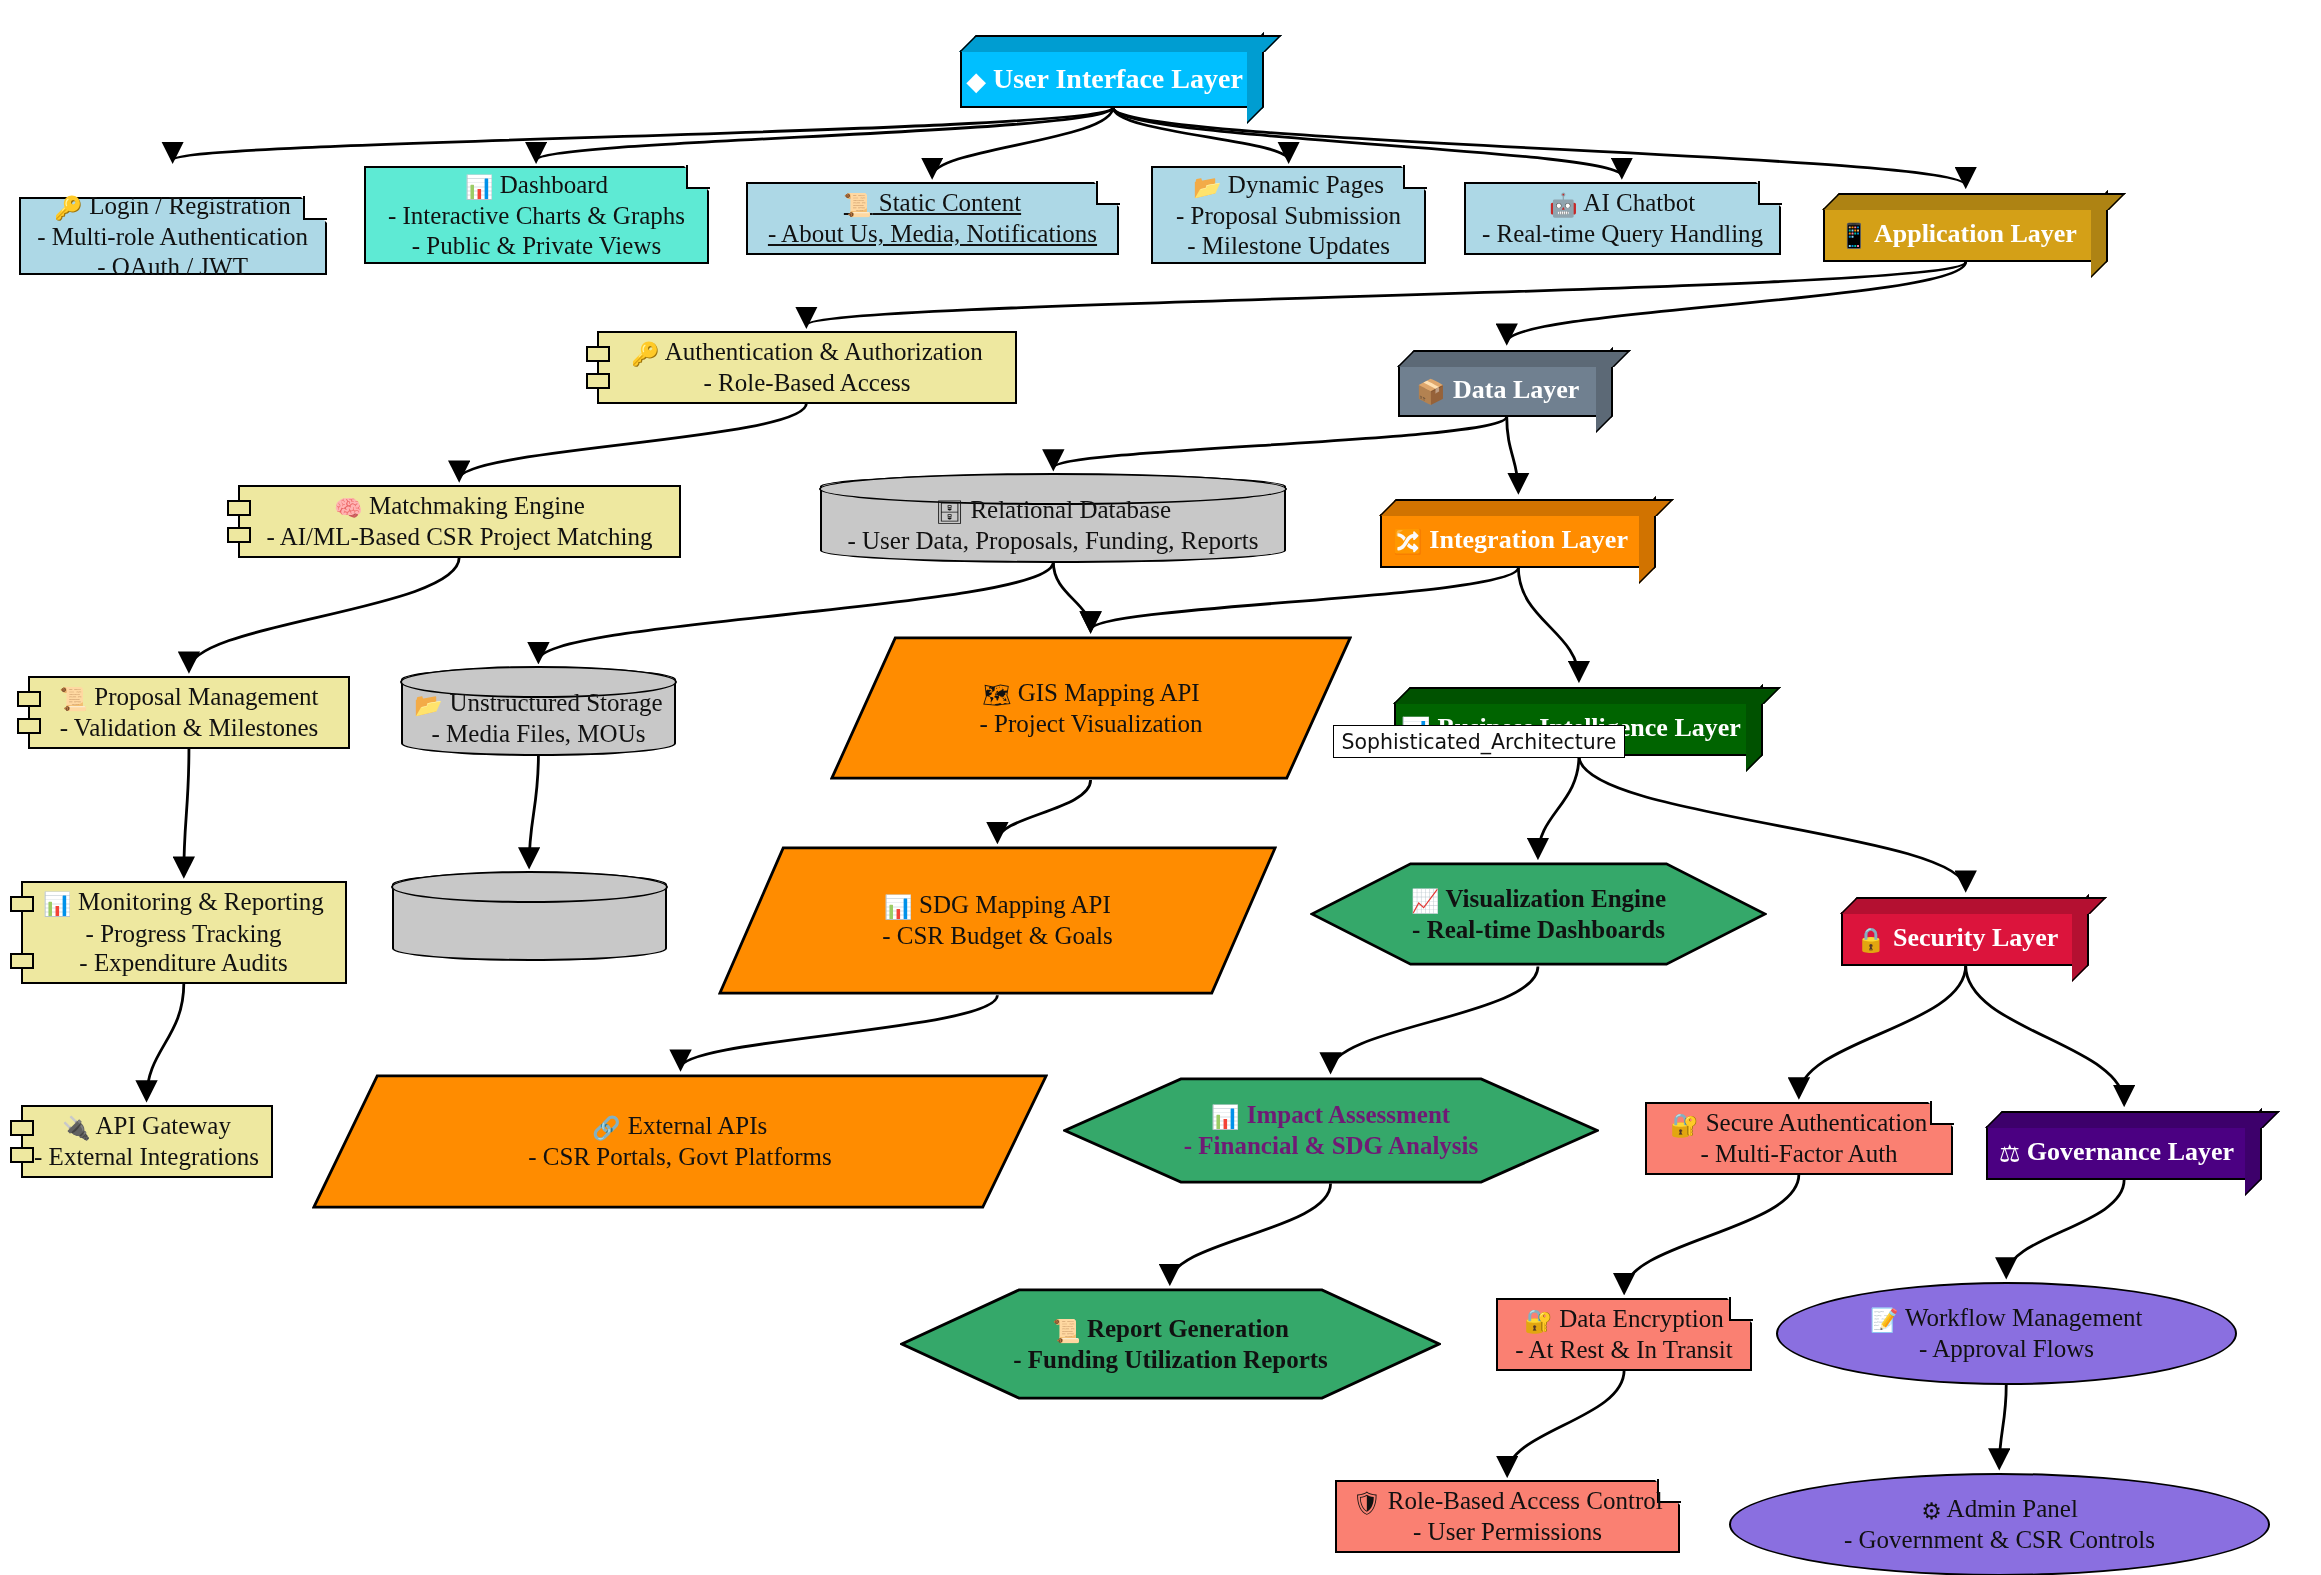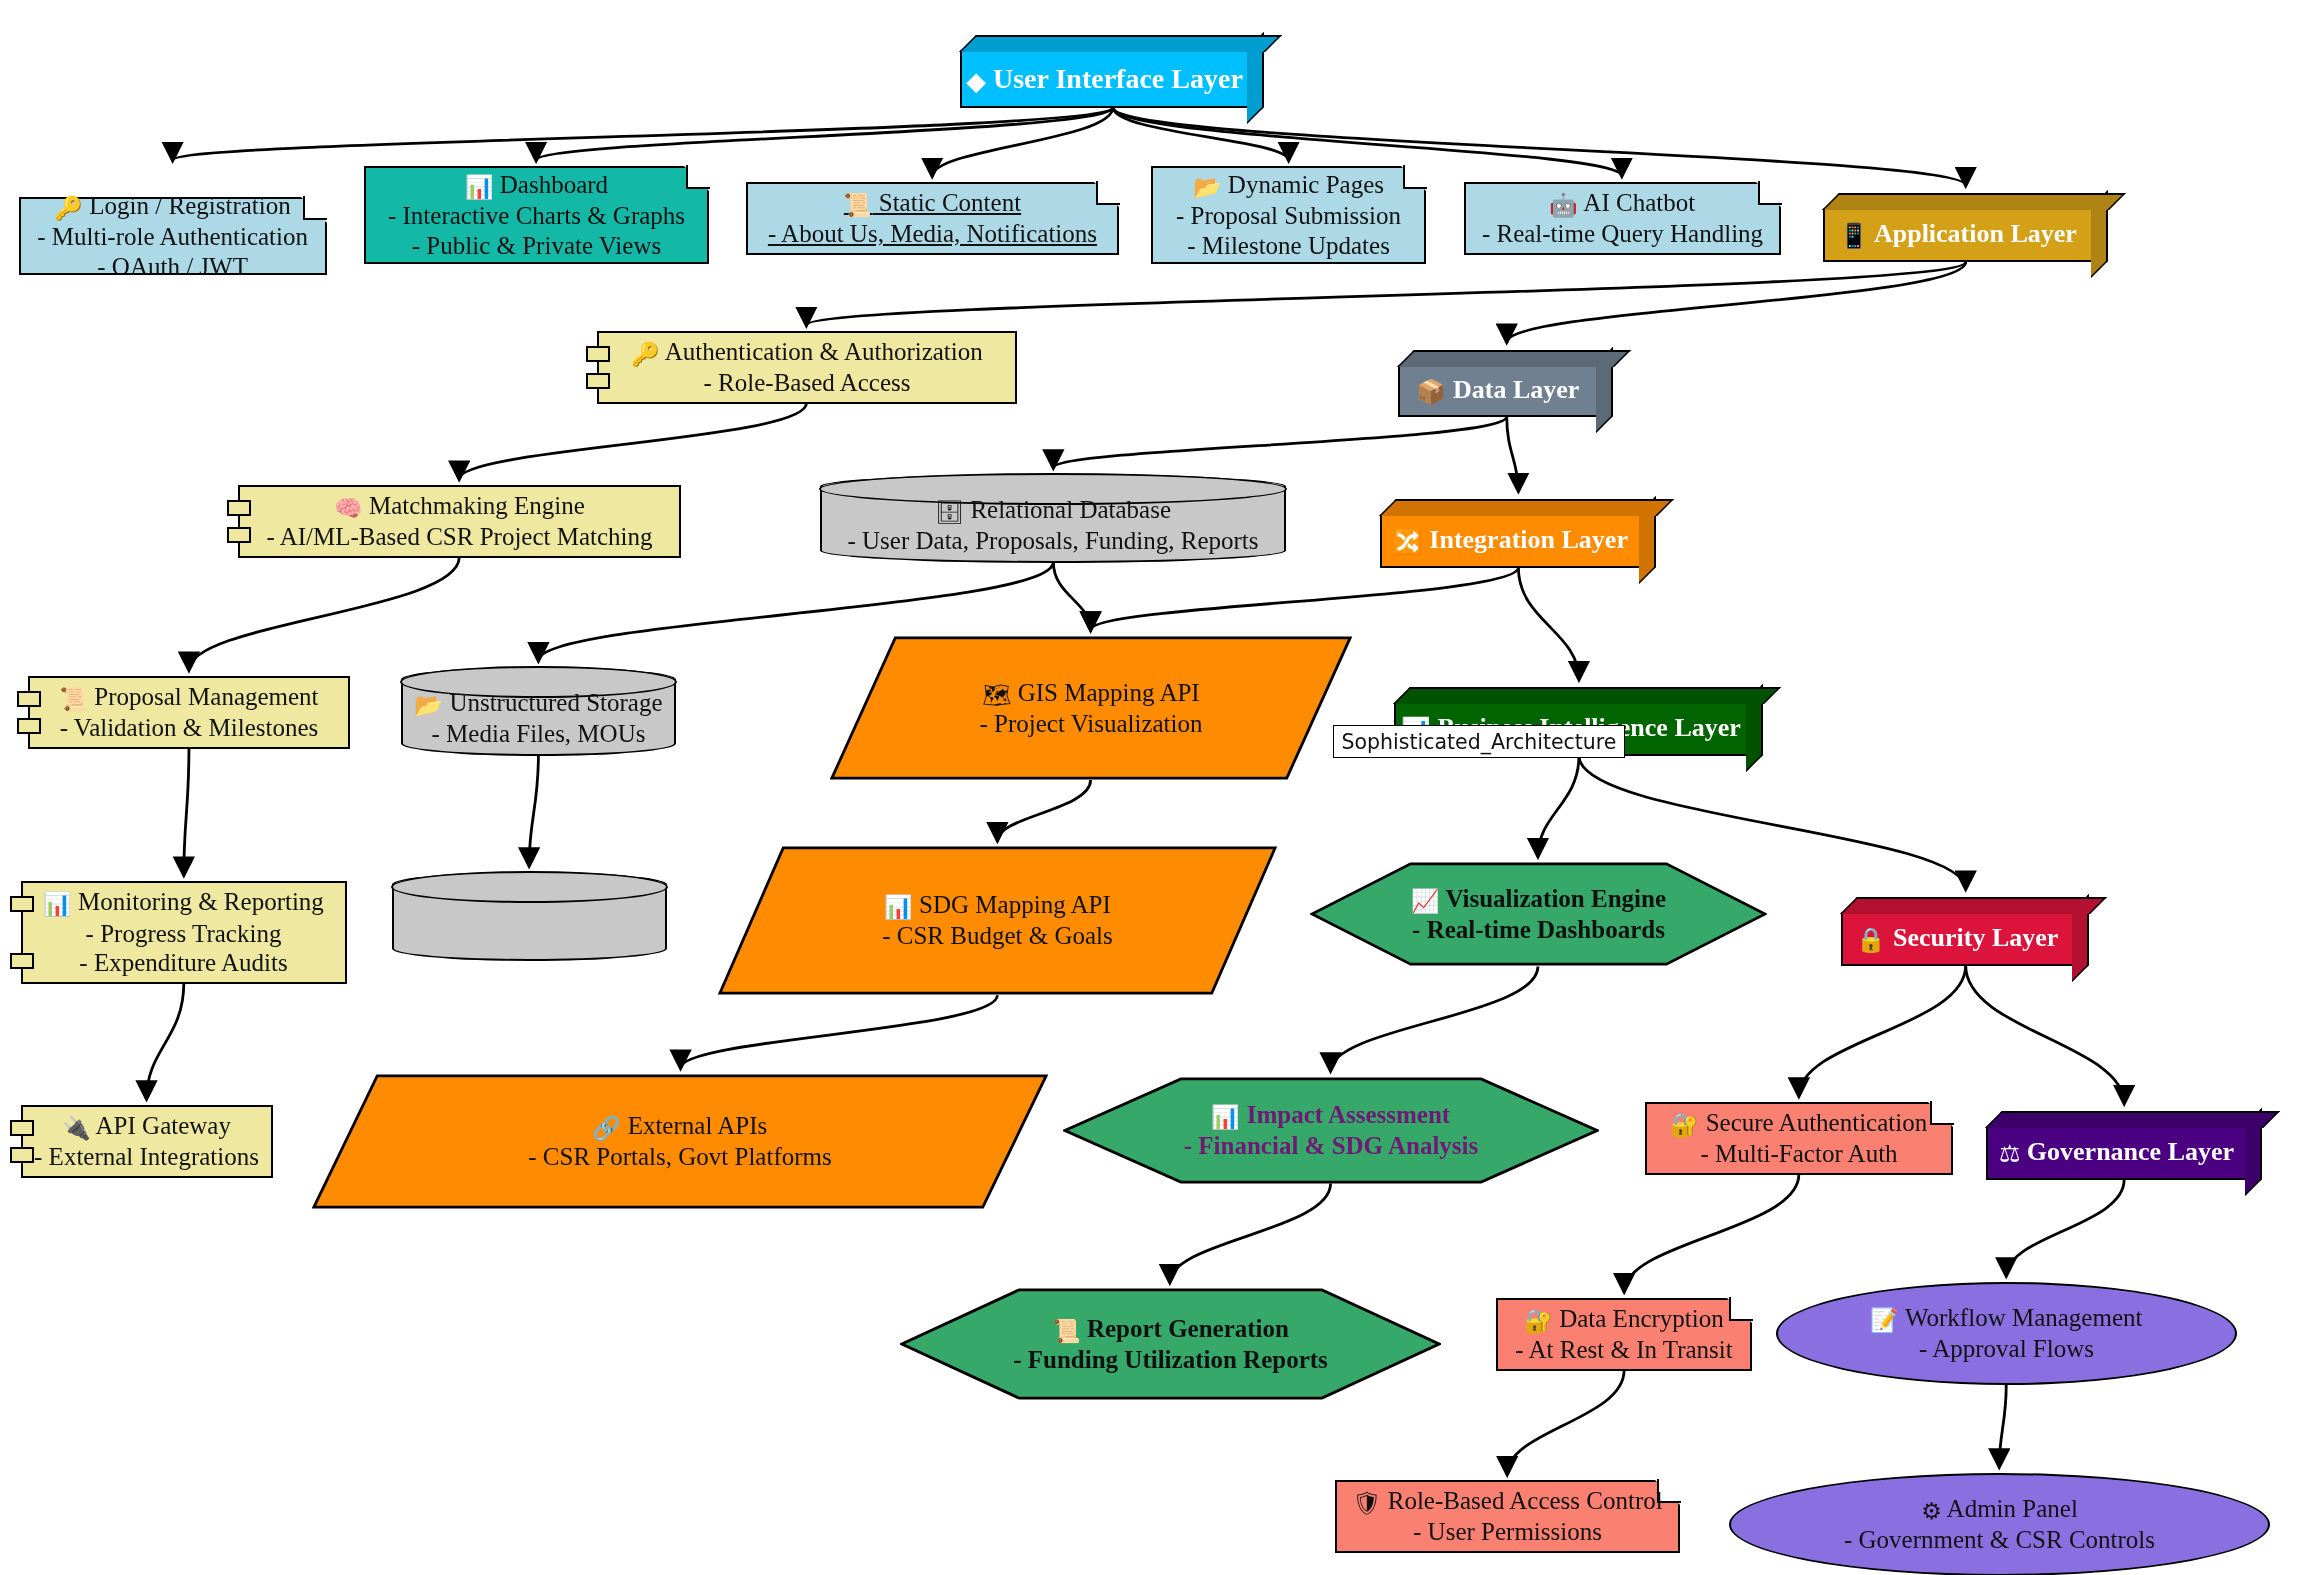--- a/index.html
+++ b/index.html
@@ -197,21 +197,21 @@
         <path d="M1930,1260 C1930,1319.4 1742.5,1332.6 1742.5,1386" marker-end="url(#arrow)"></path>
         <path d="M2279,1266 C2279,1315.05 2152.5,1325.95 2152.5,1369" marker-end="url(#arrow)"></path>
         <path d="M1742.5,1470 C1742.5,1523.1 1617,1534.9 1617,1582" marker-end="url(#arrow)"></path>
         <path d="M2152.5,1485 C2152.5,1527.75 2145,1537.25 2145,1574" marker-end="url(#arrow)"></path>
       </g>
   </svg>
 
   <div id="nodes-layer">
       <div class="node shape-cube" style="left: 960px; top: 33px; width: 289px; height: 58px; font-size: 28px; color: rgb(255, 255, 255); background: rgb(0, 191, 255); margin-top: 17px;"><div class="side" style="background: rgb(0, 157, 209); border-top: 2.8px solid rgb(0, 0, 0); border-right: 2.8px solid rgb(0, 0, 0); border-bottom: 2.8px solid rgb(0, 0, 0); box-sizing: border-box; height: 75px; transform: skewY(-45deg); transform-origin: left top; right: -17px; top: -2.8px;"></div><div class="top" style="background: rgb(0, 157, 209); border-left: 2.8px solid rgb(0, 0, 0); border-right: 2.8px solid rgb(0, 0, 0); border-top: 2.8px solid rgb(0, 0, 0); box-sizing: border-box; width: 306px; transform: skewX(-45deg); transform-origin: left bottom;"></div><span class="lbl"><span class="ico">◆</span><span> User Interface Layer</span></span></div>
       <div class="node shape-note" style="left: 18.6px; top: 166px; width: 308px; height: 78px; font-size: 25px; color: rgb(17, 17, 17); background: rgb(173, 216, 230); margin-top: 31px;"><span class="lbl"><span class="ico">🔑</span><span> Login / Registration</span><br><span>- Multi-role Authentication</span><br><span>- OAuth / JWT</span></span></div>
-      <div class="node shape-note" style="left: 364px; top: 166px; width: 345px; height: 98px; font-size: 25px; color: rgb(17, 17, 17); background: #14b8a6; justify-content: center;"><span class="lbl"><span class="ico">📊</span><span> Dashboard</span><br><span>- Interactive Charts &amp; Graphs</span><br><span>- Public &amp; Private Views</span></span></div>
+      <div class="node shape-note" style="left: 364px; top: 166px; width: 345px; height: 98px; font-size: 25px; color: rgb(17, 17, 17); background: #5eead4; justify-content: center;"><span class="lbl"><span class="ico">📊</span><span> Dashboard</span><br><span>- Interactive Charts &amp; Graphs</span><br><span>- Public &amp; Private Views</span></span></div>
       <div class="node shape-note" style="left: 746px; top: 182px; width: 373px; height: 73px; font-size: 25px; color: rgb(17, 17, 17); background: rgb(173, 216, 230); text-decoration: underline;"><span class="lbl"><span class="ico">📜</span><span> Static Content</span><br><span>- About Us, Media, Notifications</span></span></div>
       <div class="node shape-note" style="left: 1151px; top: 166px; width: 275px; height: 98px; font-size: 25px; color: rgb(17, 17, 17); background: rgb(173, 216, 230);"><span class="lbl"><span class="ico">📂</span><span> Dynamic Pages</span><br><span>- Proposal Submission</span><br><span>- Milestone Updates</span></span></div>
       <div class="node shape-note" style="left: 1464px; top: 182px; width: 317px; height: 73px; font-size: 25px; color: rgb(17, 17, 17); background: rgb(173, 216, 230);"><span class="lbl"><span class="ico">🤖</span><span> AI Chatbot</span><br><span>- Real-time Query Handling</span></span></div>
       <div class="node shape-cube" style="left: 1823px; top: 191px; width: 270px; height: 54px; font-size: 26px; color: rgb(255, 255, 255); background: rgb(212, 160, 23); margin-top: 17px;"><div class="side" style="background: rgb(174, 131, 19); border-top: 2.8px solid rgb(0, 0, 0); border-right: 2.8px solid rgb(0, 0, 0); border-bottom: 2.8px solid rgb(0, 0, 0); box-sizing: border-box; height: 71px; transform: skewY(-45deg); transform-origin: left top; right: -17px; top: -2.8px;"></div><div class="top" style="background: rgb(174, 131, 19); border-left: 2.8px solid rgb(0, 0, 0); border-right: 2.8px solid rgb(0, 0, 0); border-top: 2.8px solid rgb(0, 0, 0); box-sizing: border-box; width: 287px; transform: skewX(-45deg); transform-origin: left bottom;"></div><span class="lbl"><span class="ico">📱</span><span> Application Layer</span></span></div>
       <div class="node shape-comp" style="left: 597px; top: 331px; width: 420px; height: 73px; font-size: 25px; color: rgb(17, 17, 17); background: rgb(238, 232, 160);"><div class="tab t1" style="background: rgb(238, 232, 160);"></div><div class="tab t2" style="background: rgb(238, 232, 160);"></div><span class="lbl"><span class="ico">🔑</span><span> Authentication &amp; Authorization</span><br><span>- Role-Based Access</span></span></div>
       <div class="node shape-cube" style="left: 1398px; top: 348px; width: 200px; height: 52px; font-size: 26px; color: rgb(255, 255, 255); background: rgb(112, 128, 144); margin-top: 17px;"><div class="side" style="background: rgb(92, 105, 118); border-top: 2.8px solid rgb(0, 0, 0); border-right: 2.8px solid rgb(0, 0, 0); border-bottom: 2.8px solid rgb(0, 0, 0); box-sizing: border-box; height: 69px; transform: skewY(-45deg); transform-origin: left top; right: -17px; top: -2.8px;"></div><div class="top" style="background: rgb(92, 105, 118); border-left: 2.8px solid rgb(0, 0, 0); border-right: 2.8px solid rgb(0, 0, 0); border-top: 2.8px solid rgb(0, 0, 0); box-sizing: border-box; width: 217px; transform: skewX(-45deg); transform-origin: left bottom;"></div><span class="lbl"><span class="ico">📦</span><span> Data Layer</span></span></div>
       <div class="node shape-comp" style="left: 238px; top: 485px; width: 443px; height: 73px; font-size: 25px; color: rgb(17, 17, 17); background: rgb(238, 232, 160);"><div class="tab t1" style="background: rgb(238, 232, 160);"></div><div class="tab t2" style="background: rgb(238, 232, 160);"></div><span class="lbl"><span class="ico">🧠</span><span> Matchmaking Engine</span><br><span>- AI/ML-Based CSR Project Matching</span></span></div>
       <div class="node shape-cyl" style="left: 820px; top: 474px; width: 466px; height: 89px; font-size: 25px; color: rgb(17, 17, 17); background: rgb(200, 200, 200);"><div class="caplid" style="background: rgb(200, 200, 200);"></div><span class="lbl" style="margin-top: 13px;"><span class="ico">🗄</span><span> Relational Database</span><br><span>- User Data, Proposals, Funding, Reports</span></span></div>
       <div class="node shape-cube" style="left: 1380px; top: 497px; width: 261px; height: 54px; font-size: 26px; color: rgb(255, 255, 255); background: rgb(255, 140, 0); margin-top: 17px;"><div class="side" style="background: rgb(209, 115, 0); border-top: 2.8px solid rgb(0, 0, 0); border-right: 2.8px solid rgb(0, 0, 0); border-bottom: 2.8px solid rgb(0, 0, 0); box-sizing: border-box; height: 71px; transform: skewY(-45deg); transform-origin: left top; right: -17px; top: -2.8px;"></div><div class="top" style="background: rgb(209, 115, 0); border-left: 2.8px solid rgb(0, 0, 0); border-right: 2.8px solid rgb(0, 0, 0); border-top: 2.8px solid rgb(0, 0, 0); box-sizing: border-box; width: 278px; transform: skewX(-45deg); transform-origin: left bottom;"></div><span class="lbl"><span class="ico">🔀</span><span> Integration Layer</span></span></div>
       <div class="node shape-comp" style="left: 28px; top: 676px; width: 322px; height: 73px; font-size: 25px; color: rgb(17, 17, 17); background: rgb(238, 232, 160);"><div class="tab t1" style="background: rgb(238, 232, 160);"></div><div class="tab t2" style="background: rgb(238, 232, 160);"></div><span class="lbl"><span class="ico">📜</span><span> Proposal Management</span><br><span>- Validation &amp; Milestones</span></span></div>

